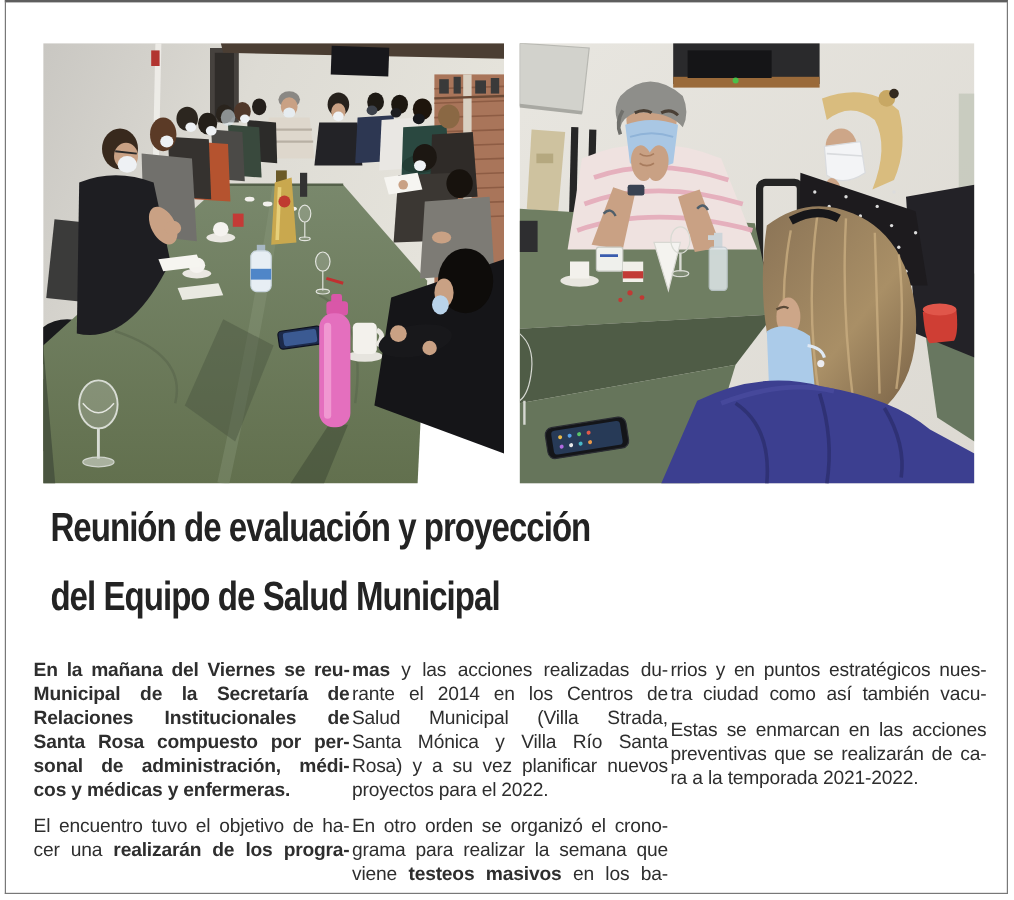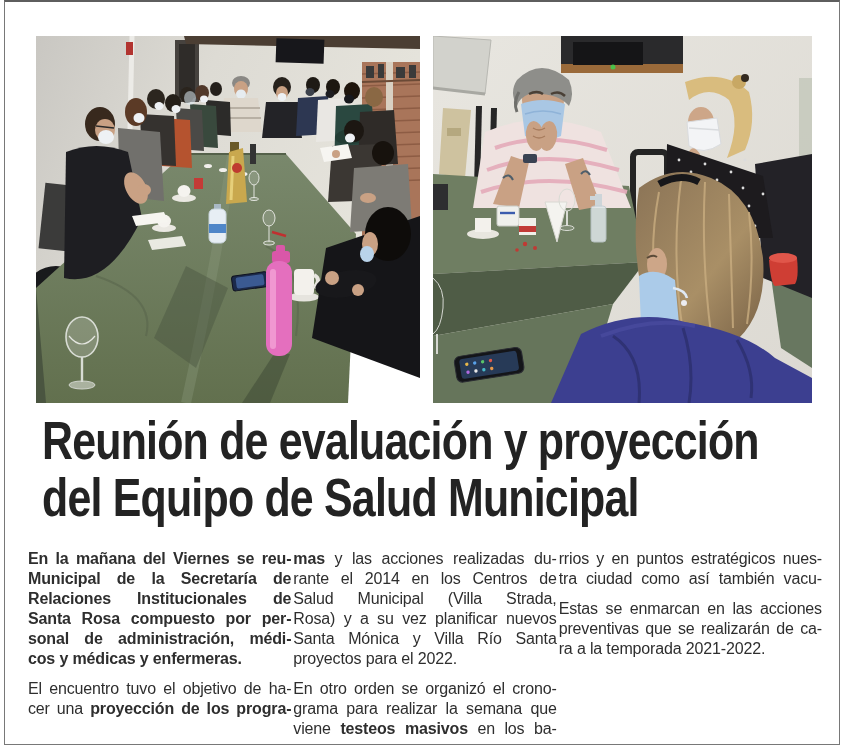--- a/index.html
+++ b/index.html
@@ -15,21 +15,21 @@
     border:1px solid #787878;border-top-width:2px;border-top-color:#5e5e5e;
     pointer-events:none;
   }
   figure.photo{margin:0;padding:0;position:absolute;top:36px;}
   .photo-left{left:36px;width:384px;height:367px;}
   .photo-right{left:433px;width:379px;height:367px;}
   .photo svg{display:block;width:100%;height:100%;}
   .headline{
     position:absolute;left:42px;top:412px;width:800px;margin:0;
     font-weight:700;color:#232323;
-    font-size:53px;line-height:57px;letter-spacing:-1px;
+    font-size:34px;line-height:57px;letter-spacing:-1px;
   }
   .hl-line{display:inline-block;transform:scaleX(0.81);transform-origin:0 50%;white-space:nowrap;}
   .columns{
     position:absolute;left:28px;top:549px;width:794px;
     display:flex;gap:2px;
     color:#2e2e2e;font-size:16px;line-height:20px;letter-spacing:-0.15px;
   }
   .col{flex:1 1 0;min-width:0;}
   .para + .para{margin-top:10px;}
   .ln{white-space:normal;}
@@ -440,30 +440,30 @@
       <div class="para">
           <div class="ln just"><span class="b">En la mañana del Viernes se reu-</span></div>
           <div class="ln just"><span class="b">Municipal de la Secretaría de</span></div>
           <div class="ln just"><span class="b">Relaciones Institucionales de</span></div>
           <div class="ln just"><span class="b">Santa Rosa compuesto por per-</span></div>
           <div class="ln just"><span class="b">sonal de administración, médi-</span></div>
           <div class="ln last"><span class="b">cos y médicas y enfermeras.</span></div>
         </div>
       <div class="para">
           <div class="ln just"><span>El encuentro tuvo el objetivo de ha-</span></div>
-          <div class="ln just"><span>cer una </span><span class="b">proyección de los progra-</span></div>
+          <div class="ln just"><span>cer una </span><span class="b">realizarán de los progra-</span></div>
         </div>
     </div>
     <div class="col">
       <div class="para">
           <div class="ln just"><span class="b">mas</span><span> y las acciones realizadas du-</span></div>
           <div class="ln just"><span>rante el 2014 en los Centros de</span></div>
           <div class="ln just"><span>Salud Municipal (Villa Strada,</span></div>
+          <div class="ln just"><span>Santa Mónica y Villa Río Santa</span></div>
           <div class="ln just"><span>Rosa) y a su vez planificar nuevos</span></div>
-          <div class="ln just"><span>Santa Mónica y Villa Río Santa</span></div>
           <div class="ln last"><span>proyectos para el 2022.</span></div>
         </div>
       <div class="para">
           <div class="ln just"><span>En otro orden se organizó el crono-</span></div>
           <div class="ln just"><span>grama para realizar la semana que</span></div>
           <div class="ln just"><span>viene </span><span class="b">testeos masivos</span><span> en los ba-</span></div>
         </div>
     </div>
     <div class="col">
       <div class="para">

